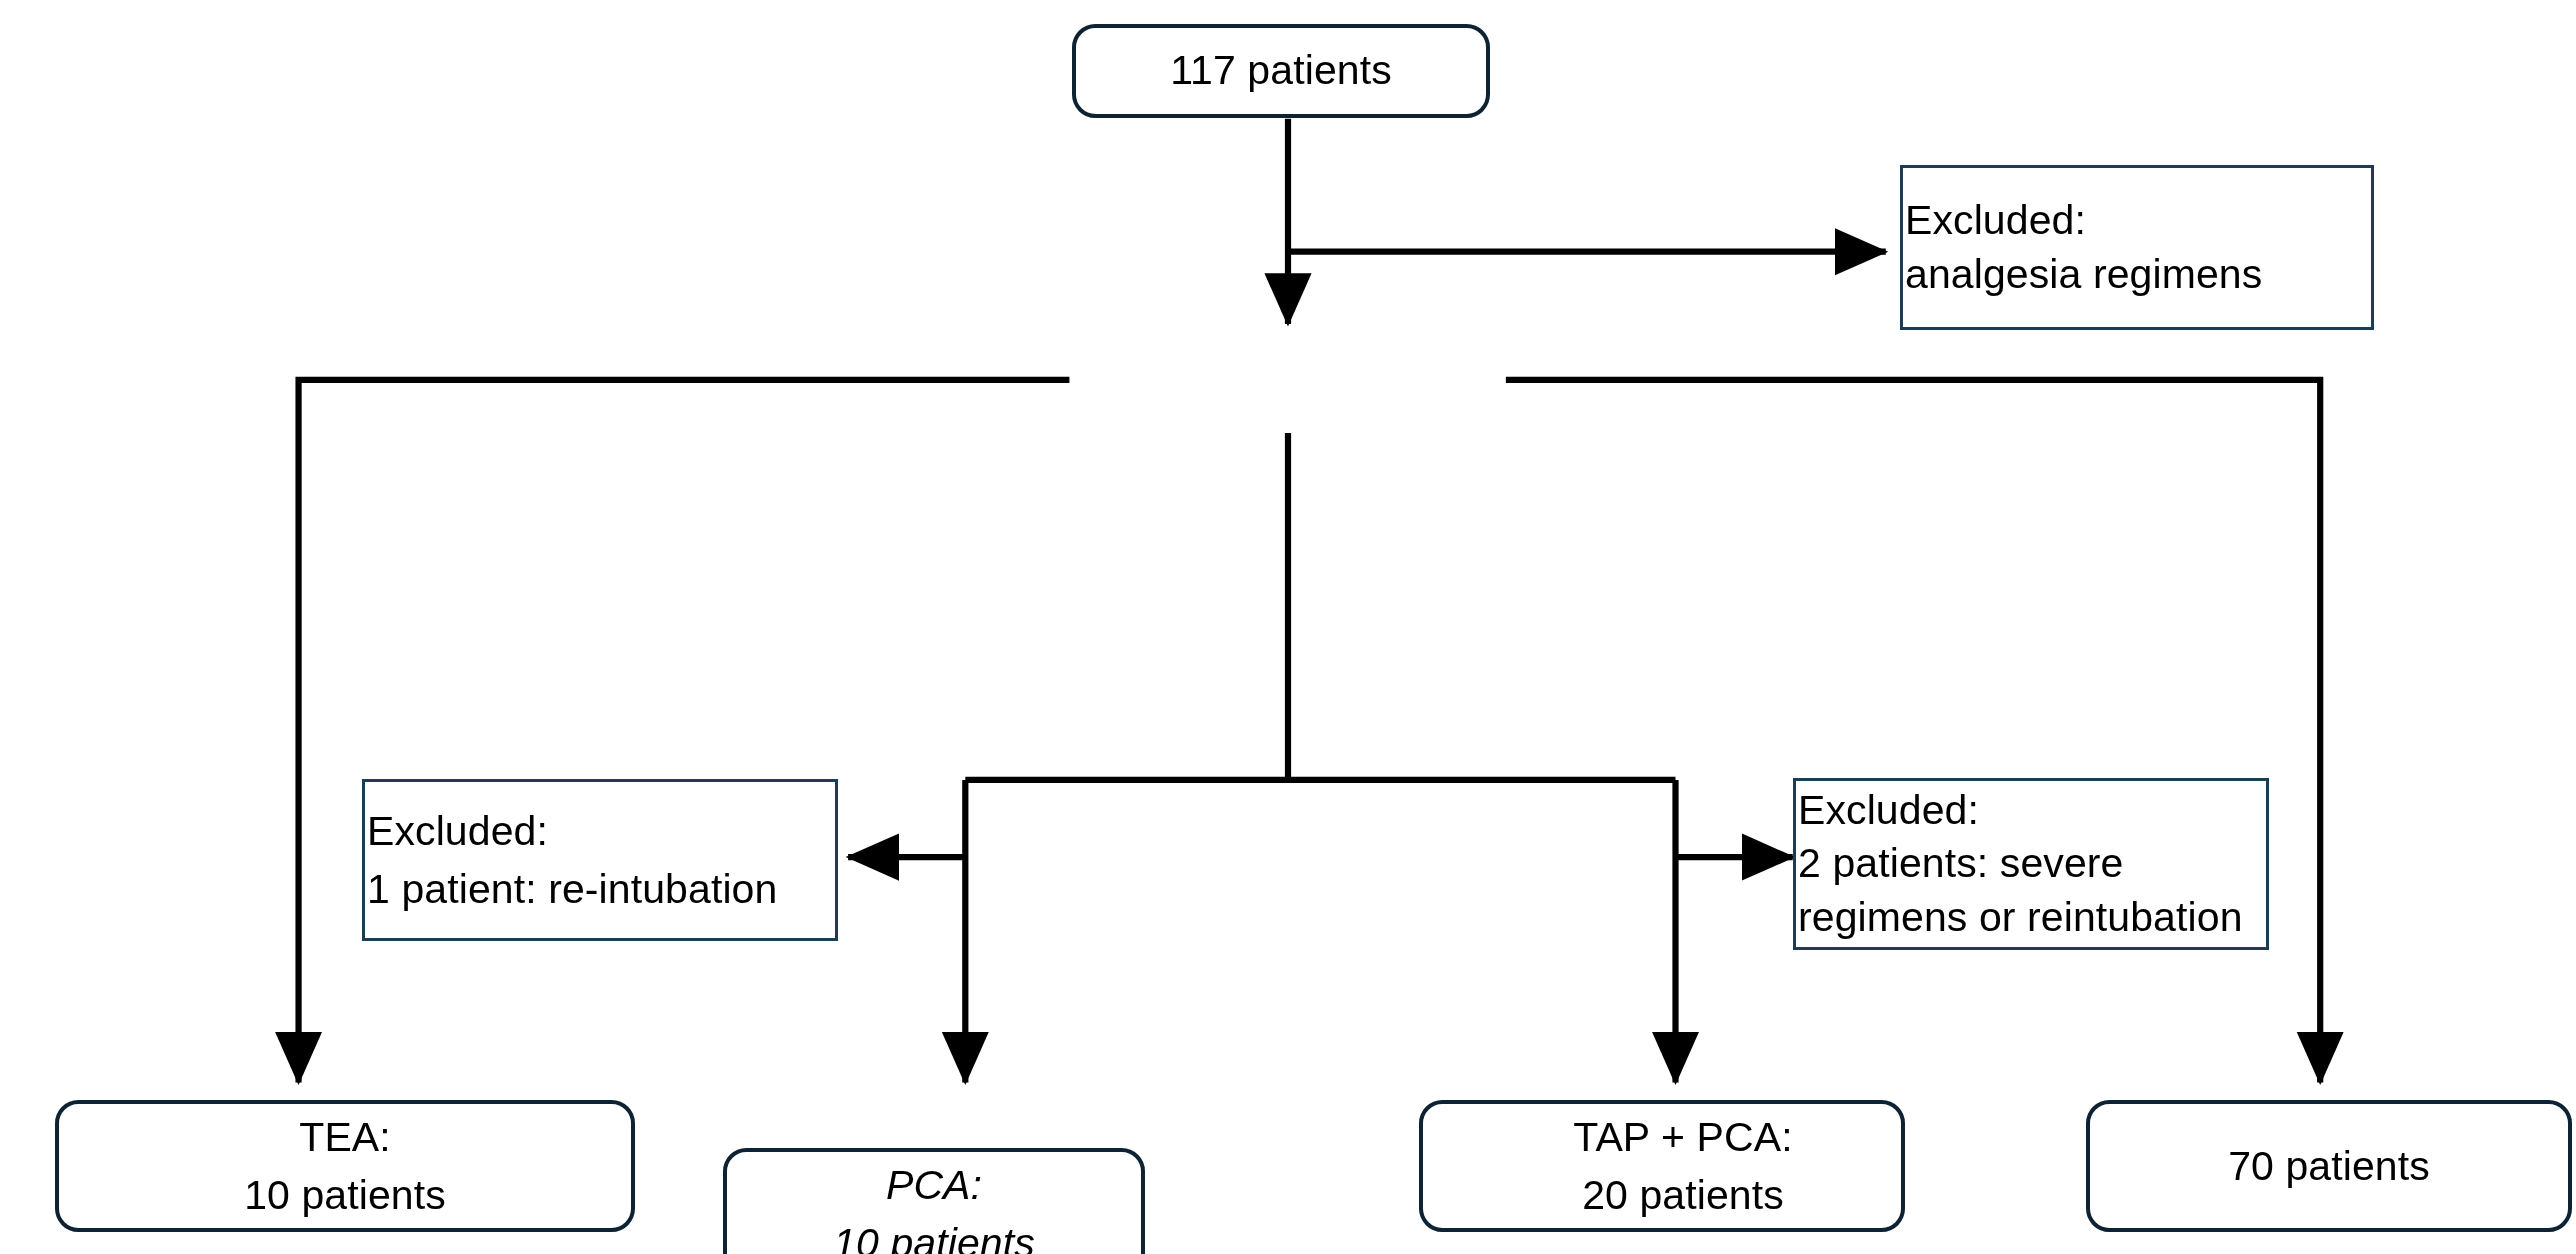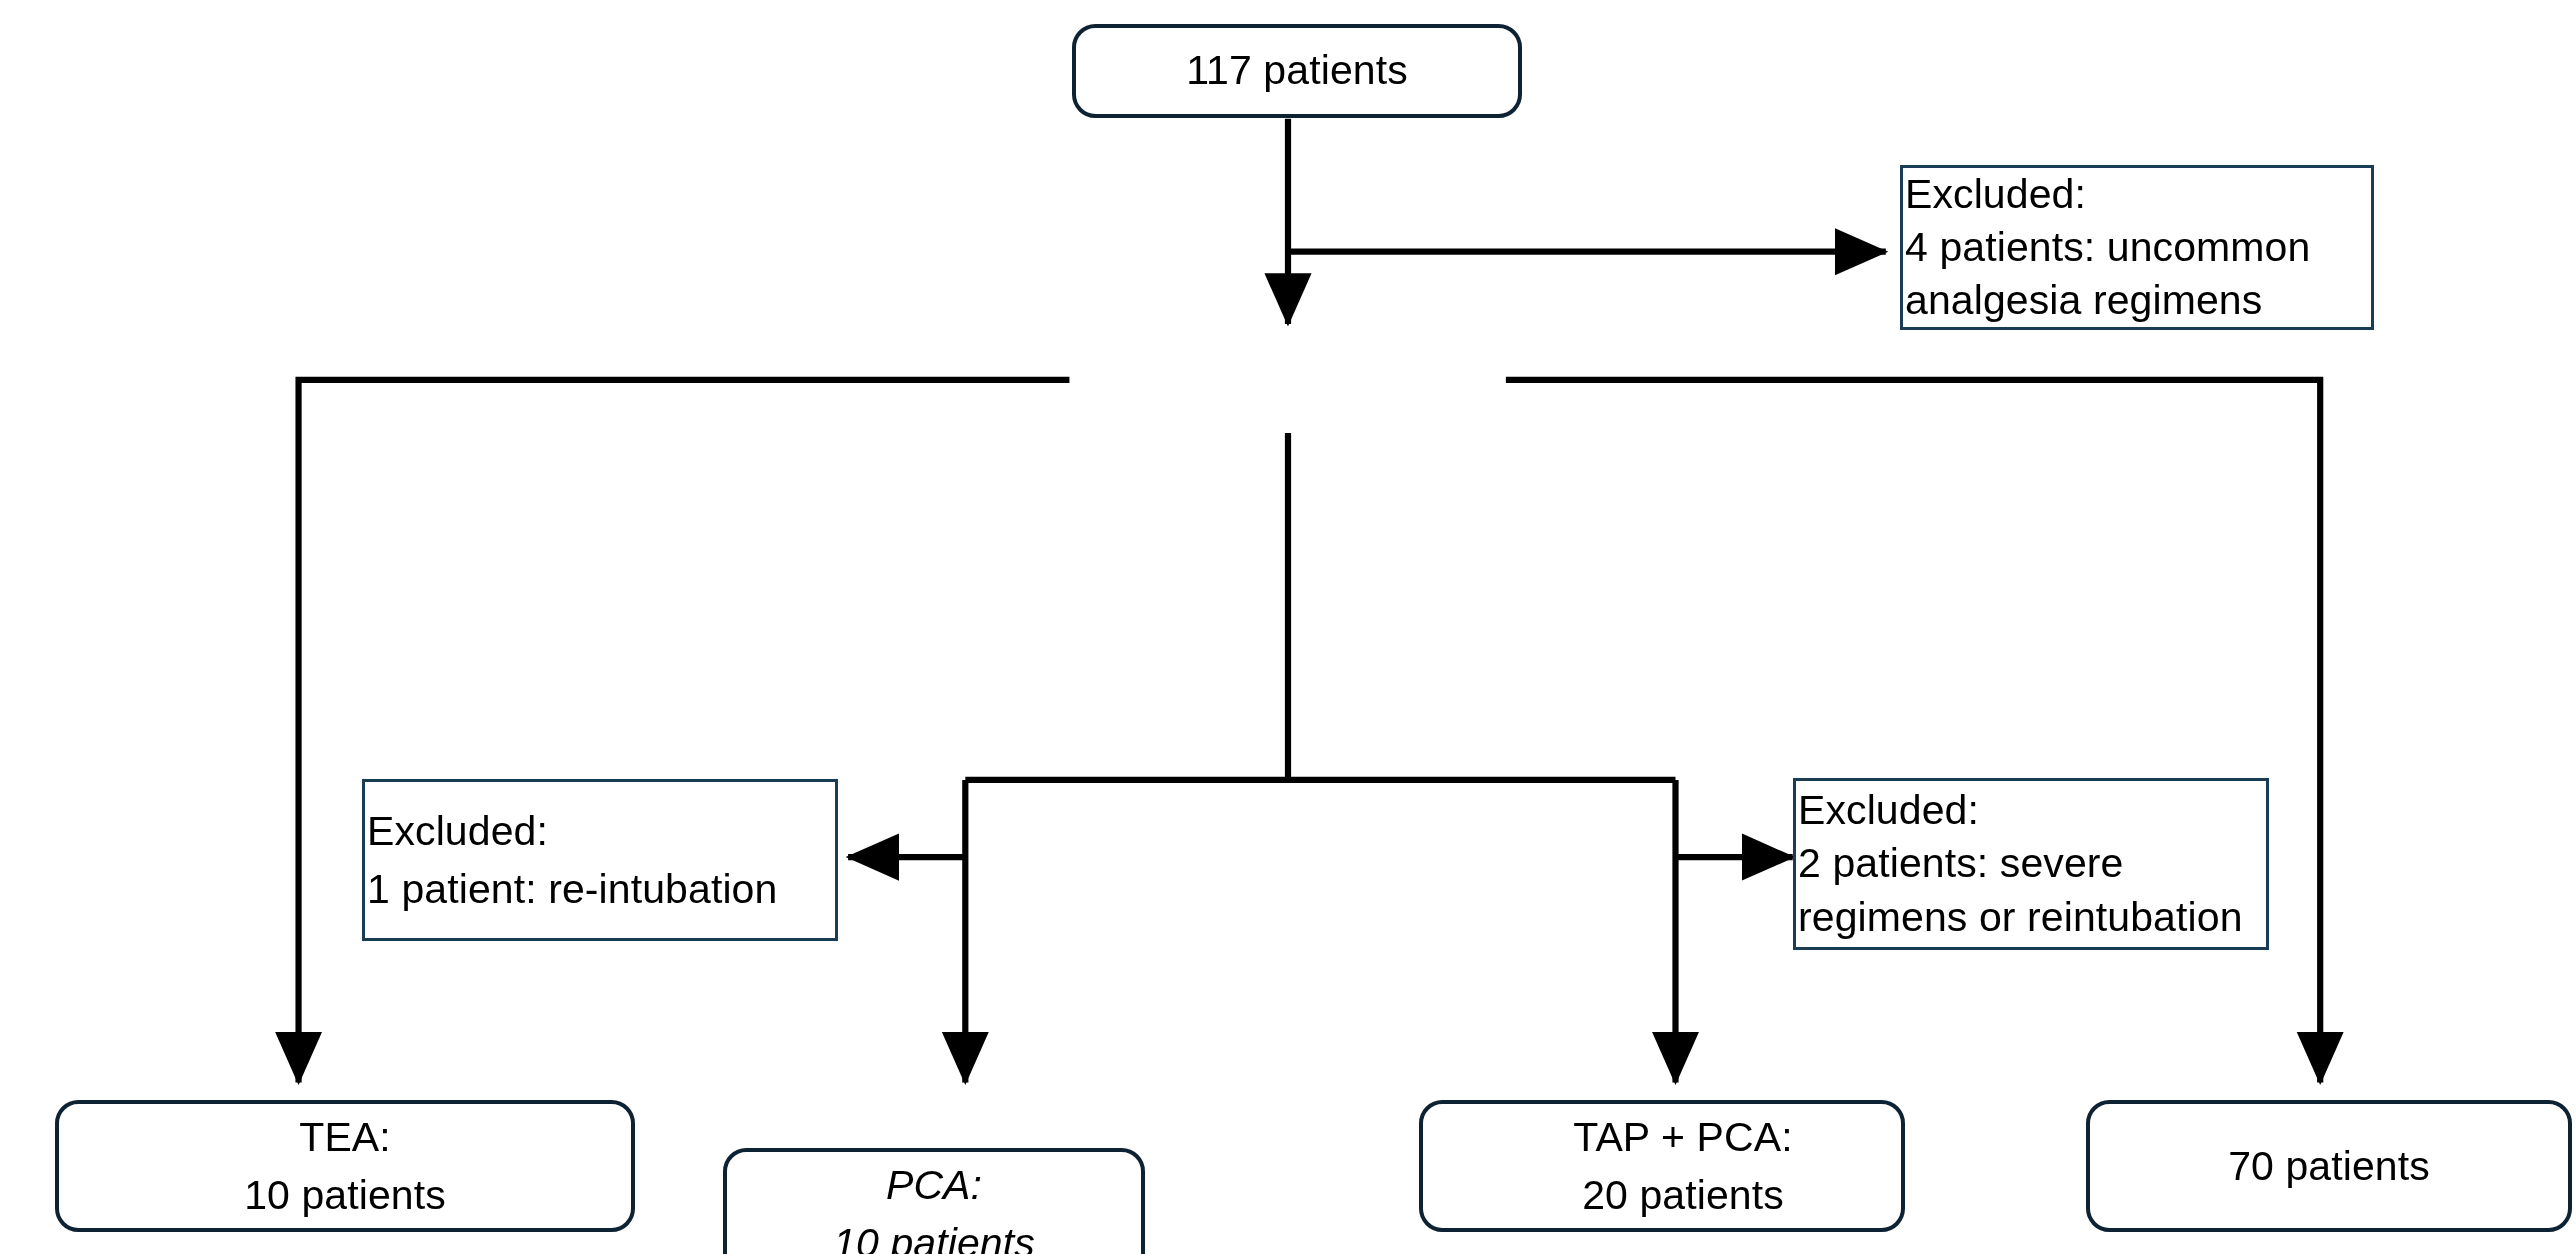--- a/index.html
+++ b/index.html
@@ -89,27 +89,26 @@
 
     <path d="M1400,1131 L1400,1570" stroke="#000000" stroke-width="9" fill="none" marker-end="url(#arrowhead)"></path>
 
     <path d="M2430,1131 L2430,1570" stroke="#000000" stroke-width="9" fill="none" marker-end="url(#arrowhead)"></path>
 
     <path d="M1400,1243 L1230,1243" stroke="#000000" stroke-width="9" fill="none" marker-end="url(#arrowhead)"></path>
 
     <path d="M2430,1243 L2600,1243" stroke="#000000" stroke-width="9" fill="none" marker-end="url(#arrowhead)"></path>
   </svg>
 
-  <div class="node-box node-round" style="left:1072px; top:24px; width:450px; height:94px;">
+  <div class="node-box node-round" style="left:1072px; top:24px; width:418px; height:94px;">
     <div class="node-line">117 patients</div>
   </div>
 
   <div class="node-box node-rect" style="left:1900px; top:165px; width:474px; height:165px;">
     <div class="node-line">Excluded:</div>
-    <div class="node-line">4 patients: uncommon</div>
     <div class="node-line">analgesia regimens</div>
   </div>
 
 
   <div class="node-box node-rect stack-2" style="left:362px; top:779px; width:476px; height:162px;">
     <div class="node-line">Excluded:</div>
     <div class="node-line">1 patient: re-intubation</div>
   </div>
 
   <div class="node-box node-rect" style="left:1793px; top:778px; width:476px; height:172px;">

